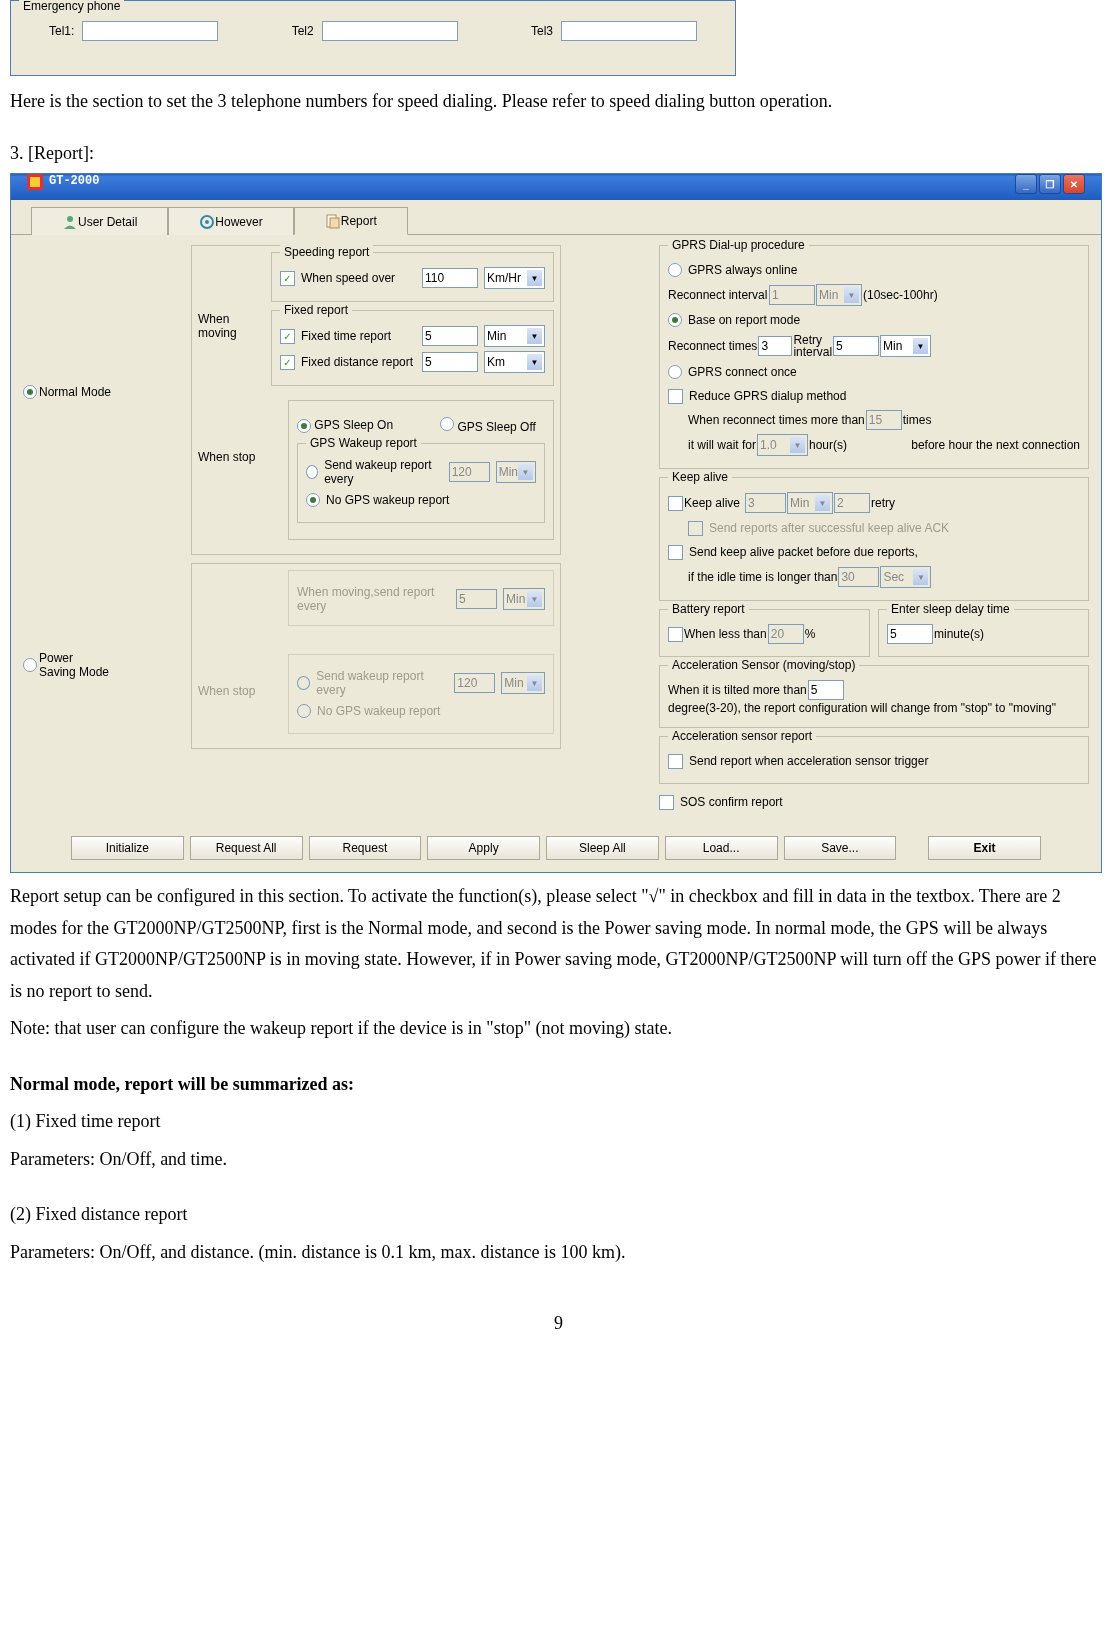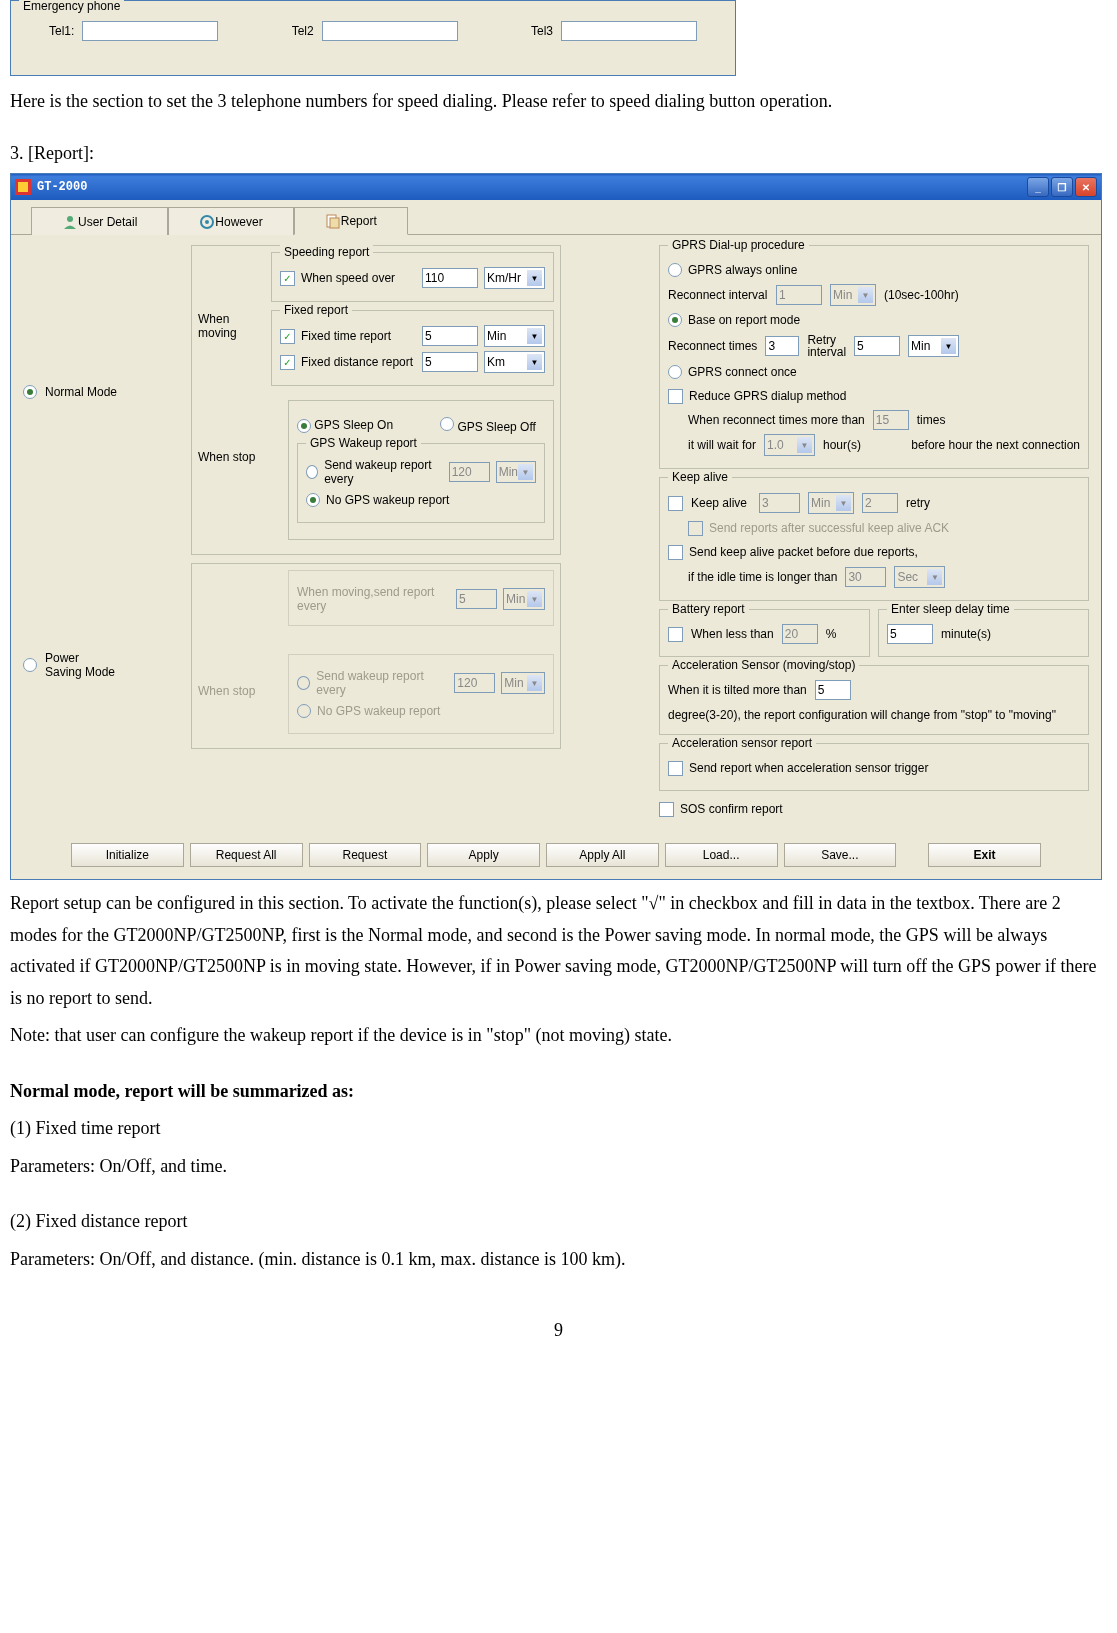--- a/index.html
+++ b/index.html
@@ -1,18 +1,18 @@
 <!DOCTYPE html>
 <html><head>
 <meta charset="utf-8">
 <style>
 body{margin:0;padding:0;font-family:"Times New Roman",serif;font-size:18px;color:#000;background:#fff}
 .page{width:1117px;margin:0 auto;padding:0 10px;box-sizing:border-box}
 .win{border:1px solid #4a7cb5;background:#ece9d8;font-family:Tahoma,Arial,sans-serif;font-size:12px;color:#000}
-.titlebar{background:linear-gradient(to bottom,#1e5bbf 0%,#3d7ddb 10%,#1e5bbf 100%);height:26px;display:flex;align-items:center;padding:0 4px;color:#fff;font-weight:bold}
+.titlebar{background:linear-gradient(to bottom,#1e5bbf 0%,#3d7ddb 10%,#1e5bbf 100%);height:26px;display:flex;align-items:flex-start;padding:0 16px;color:#fff;font-weight:bold}
 .winbtns{margin-left:auto;display:flex;gap:2px}
 .winbtn{width:20px;height:18px;background:linear-gradient(to bottom,#7ba6e5,#3668c0);border:1px solid #1a4a9e;border-radius:3px;display:flex;align-items:center;justify-content:center;color:#fff;font-size:10px}
 .x{background:linear-gradient(to bottom,#e87560,#d8432b)}
 .tabs{display:flex;padding:6px 20px 0;gap:0;border-bottom:1px solid #aca899}
 .tab{background:#ece9d8;border:1px solid #aca899;border-bottom:none;padding:5px 30px;display:flex;align-items:center;position:relative;top:1px}
 .tab.active{background:#ece9d8;border-bottom:1px solid #ece9d8}
 .tab.inactive{background:#f0ede0}
 .body{padding:10px 12px;display:flex;gap:8px}
 .col1{width:160px}
 .col2{width:370px}
@@ -29,27 +29,27 @@
 .rb{width:12px;height:12px;border:1px solid #7f9db9;border-radius:50%;background:#fff;display:inline-flex;align-items:center;justify-content:center}
 .rb.on::after{content:"";width:6px;height:6px;border-radius:50%;background:#3a7d3a}
 .btn{border:1px solid #aca899;background:linear-gradient(to bottom,#fefefe,#e8e4d6);padding:4px 0;text-align:center;font-size:12px;height:24px;box-sizing:border-box;display:flex;align-items:center;justify-content:center}
 .btn.bold{font-weight:bold}
 .btns{display:flex;gap:6px;padding:10px 60px 12px}
 .btns .btn{flex:1}
 .emerg{width:724px}
 .emerg .body2{padding:20px 30px;display:flex;justify-content:space-between}
 .emerg .fld{display:flex;align-items:center;gap:8px}
 .emerg input{width:130px}
-.modesec{display:flex;align-items:center;gap:8px;margin:0 0 12px}
+.modesec{display:flex;align-items:center;gap:2px;margin:0 0 12px}
 .p{margin:0 0 6px;line-height:1.75}
 .heading{margin:20px 0 4px}
 .dimmed{color:#9e9b8c}
 .pagenum{text-align:center;margin-top:40px}
 .icn{width:16px;height:16px;display:inline-block;vertical-align:middle}
-.tight{gap:8px}
+.tight{gap:1px}
 </style>
 </head>
 <body>
 
 <div class="page">
 
 <div class="win emerg">
   <div class="grp" style="margin:0;border:none;padding:0 8px 14px">
     <span class="grp-title" style="top:-2px">Emergency phone</span>
     <div class="body2">
@@ -365,21 +365,21 @@
             <span>SOS confirm report</span>
           </div>
     </div>
   </div>
 
   <div class="btns">
     <div class="btn">Initialize</div>
     <div class="btn">Request All</div>
     <div class="btn">Request</div>
     <div class="btn">Apply</div>
-    <div class="btn">Apply All</div>
+    <div class="btn">Sleep All</div>
     <div class="btn">Load...</div>
     <div class="btn">Save...</div>
     <div style="width:20px"></div>
     <div class="btn bold">Exit</div>
   </div>
 </div>
 
 <p class="p" style="margin-top:8px">Report setup can be configured in this section. To activate the function(s), please select "√" in checkbox and fill in data in the textbox. There are 2 modes for the GT2000NP/GT2500NP, first is the Normal mode, and second is the Power saving mode. In normal mode, the GPS will be always activated if GT2000NP/GT2500NP is in moving state. However, if in Power saving mode, GT2000NP/GT2500NP will turn off the GPS power if there is no report to send.</p>
 <p class="p">Note: that user can configure the wakeup report if the device is in "stop" (not moving) state.</p>
 <p class="p" style="margin-top:24px"><b>Normal mode, report will be summarized as:</b></p>

